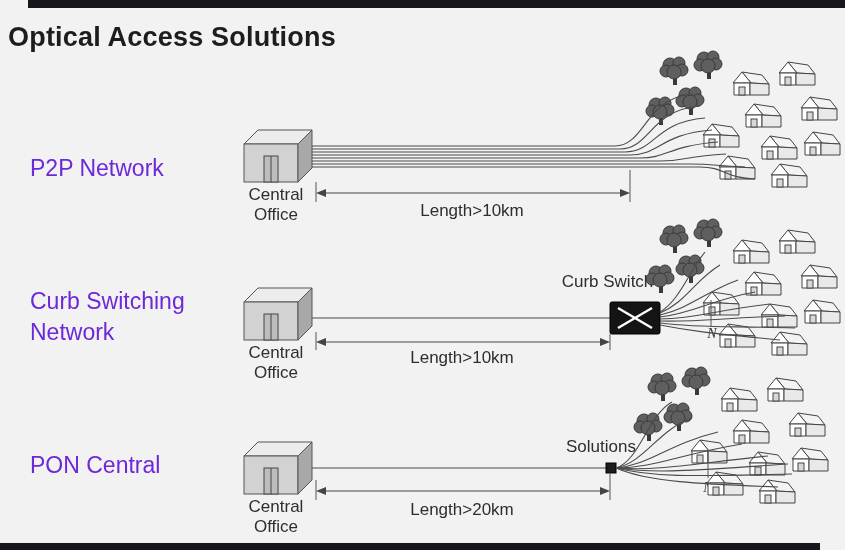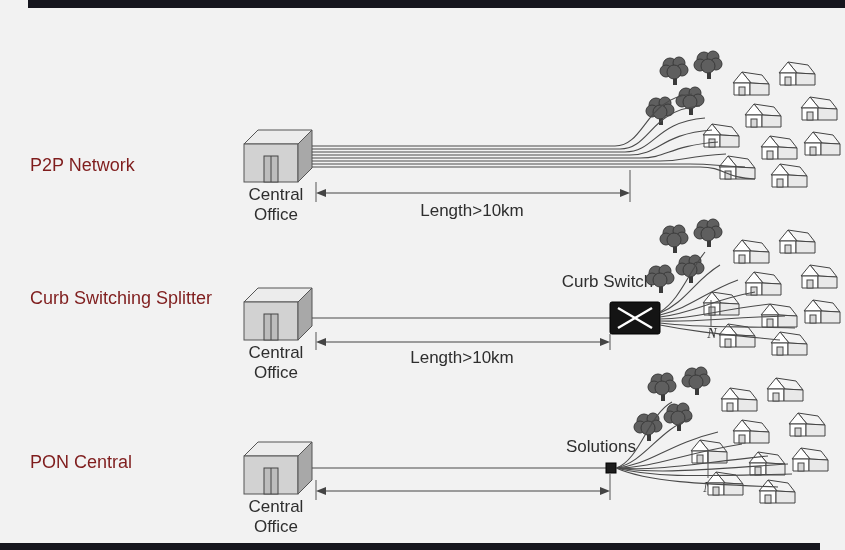--- a/index.html
+++ b/index.html
@@ -18,21 +18,21 @@
   .bottom-bar{
     position:absolute;left:0;top:543px;width:820px;height:7px;
     background:var(--bar,#16161e);
   }
   .title{
     position:absolute;left:8px;top:22px;
     font-size:27px;font-weight:bold;color:#1d1d1d;
     margin:0;letter-spacing:0.2px;
   }
   .row-label{
-    position:absolute;font-size:18px;color:#7f1d1d;line-height:1.35;
+    position:absolute;font-size:23px;color:#6d28d9;line-height:1.35;
   }
   .lbl{
     position:absolute;font-size:17px;color:#2e2e2e;text-align:center;
   }
   .n-label{
     position:absolute;font-size:14px;font-style:italic;
     font-family:"Liberation Serif", serif;color:#333;text-align:center;width:20px;
   }
   svg.diagram{position:absolute;left:0;top:0;}
   .fiber{stroke:var(--line,#4a4a4a);fill:none;stroke-width:1.1;}
@@ -41,31 +41,33 @@
   .arrowhead{fill:#444;stroke:none;}
 </style>
 </head>
 <body>
 
 <div class="canvas">
 
   <div class="top-bar"></div>
   <div class="bottom-bar"></div>
 
+  <h1 class="title">Optical Access Solutions</h1>
 
   <div class="row-label" style="left:30px;top:153px;">P2P Network</div>
-  <div class="row-label" style="left:30px;top:286px;width:210px;">Curb Switching Splitter</div>
+  <div class="row-label" style="left:30px;top:286px;width:210px;">Curb Switching Network</div>
   <div class="row-label" style="left:30px;top:450px;">PON Central</div>
 
   <div class="lbl" style="left:238px;top:185px;width:76px;">Central Office</div>
   <div class="lbl" style="left:238px;top:343px;width:76px;">Central Office</div>
   <div class="lbl" style="left:238px;top:497px;width:76px;">Central Office</div>
 
   <div class="lbl" style="left:332px;top:201px;width:280px;">Length&gt;10km</div>
   <div class="lbl" style="left:322px;top:348px;width:280px;">Length&gt;10km</div>
+  <div class="lbl" style="left:322px;top:500px;width:280px;">Length&gt;20km</div>
 
   <div class="lbl" style="left:550px;top:272px;width:115px;">Curb Switch</div>
   <div class="lbl" style="left:566px;top:437px;width:70px;">Solutions</div>
 
   <div class="n-label" style="left:702px;top:326px;">N</div>
   <div class="n-label" style="left:698px;top:480px;">N</div>
 
   <svg class="diagram" width="845" height="550" viewBox="0 0 845 550">
     <defs>
 

